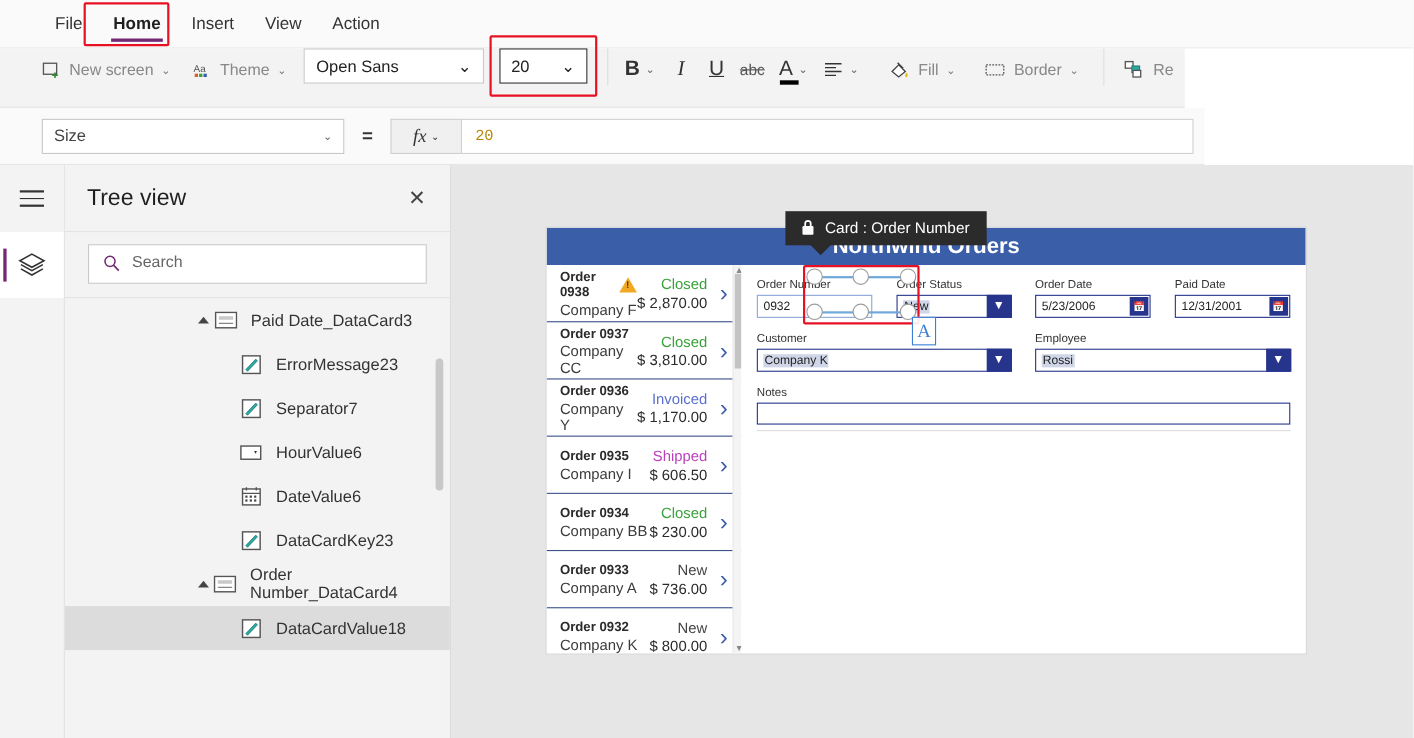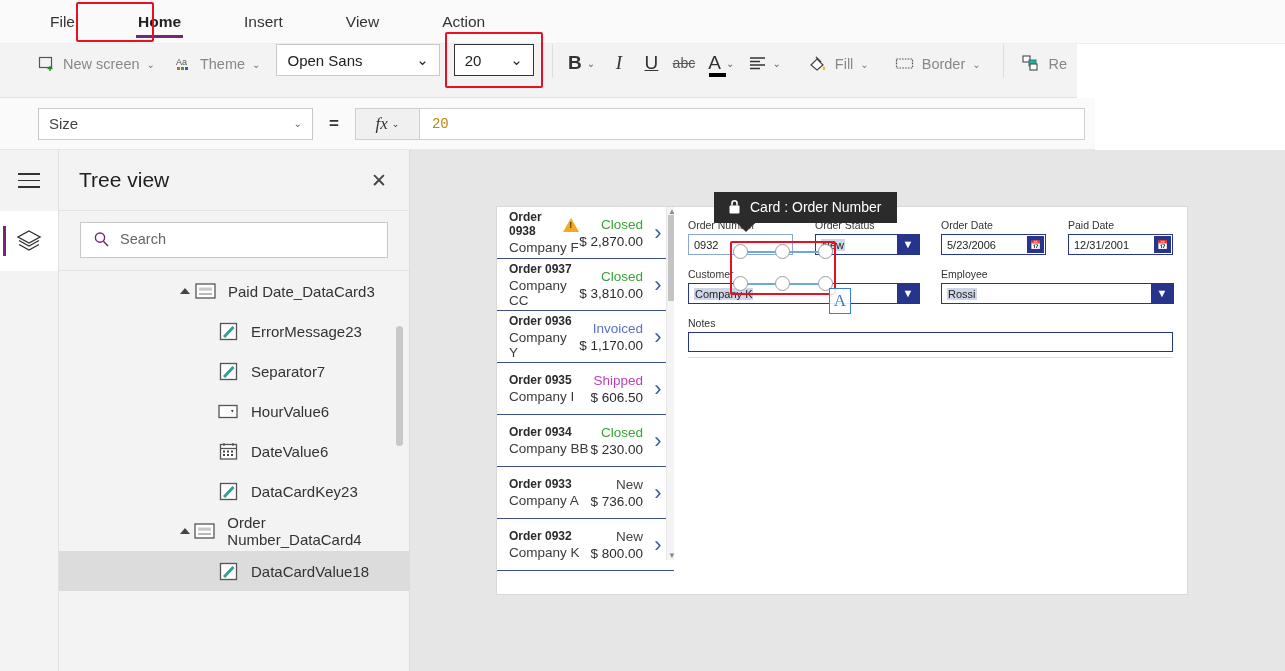--- a/index.html
+++ b/index.html
@@ -8,21 +8,21 @@
     font-family: "Liberation Sans", sans-serif;
     background: #ffffff;
     overflow: hidden;
   }
   #app { position: relative; width: 1285px; height: 671px; }
 
   
   .menubar {
     position: absolute; top: 0; left: 0; width: 1285px; height: 44px;
     background: #fafafa; border-bottom: 1px solid #ededed;
-    display: flex; align-items: center; padding-left: 36px; gap: 35px;
+    display: flex; align-items: center; padding-left: 36px;
   }
   .menu-item {
     font-size: 15.5px; color: #333; padding: 0 14px; height: 44px;
     display: flex; align-items: center; cursor: default; position: relative;
     white-space: nowrap;
   }
   .menu-item.active { font-weight: bold; color: #201f1e; }
   .menu-item.active::after {
     content: ""; position: absolute; left: 12px; right: 12px; bottom: 6px;
     height: 3px; background: #742774;
@@ -509,20 +509,23 @@
         <span>DataCardValue18</span>
       </div>
 
       <div class="tscroll"></div>
     </div>
   </div>
 
   <div class="canvas">
     <div class="phone">
 
+      <div class="app-header">
+        <span class="app-title">Northwind Orders</span>
+      </div>
 
       <div class="app-body">
 
         <div class="gallery">
 
           <div class="grow">
             <div class="gleft">
               <div class="gname">
                 <span>Order 0938</span>
                 <span class="warn-tri"></span>

